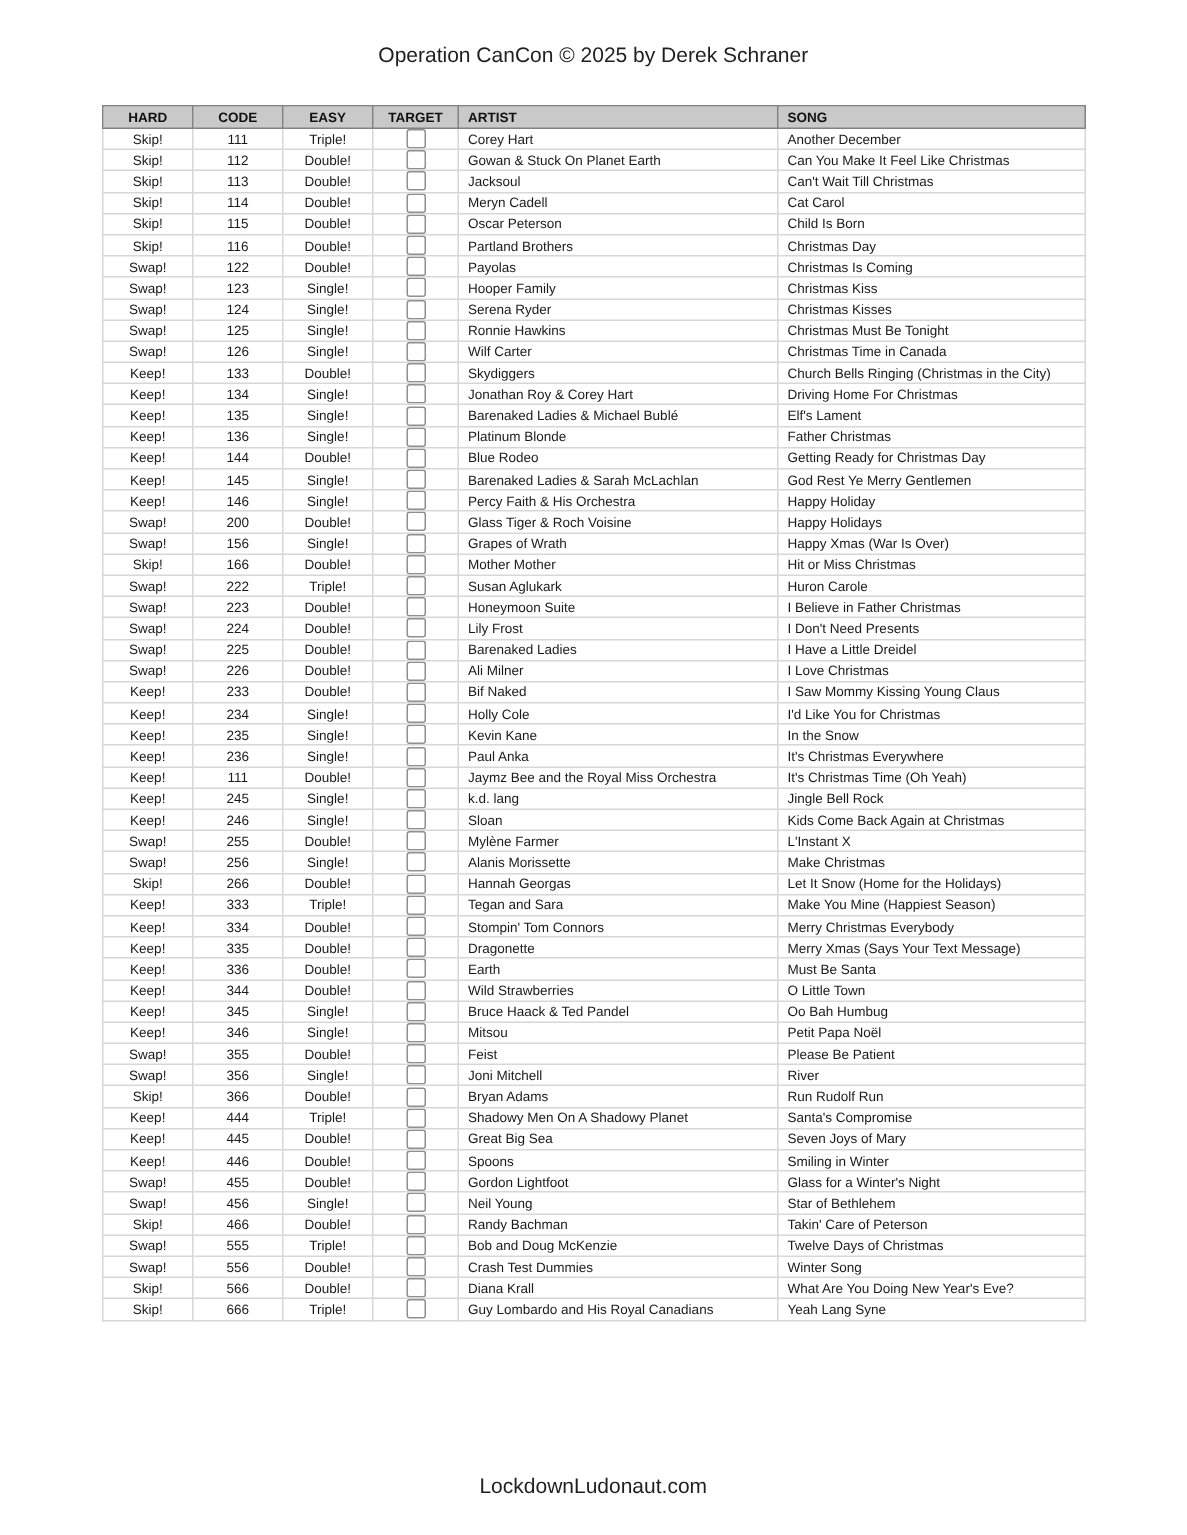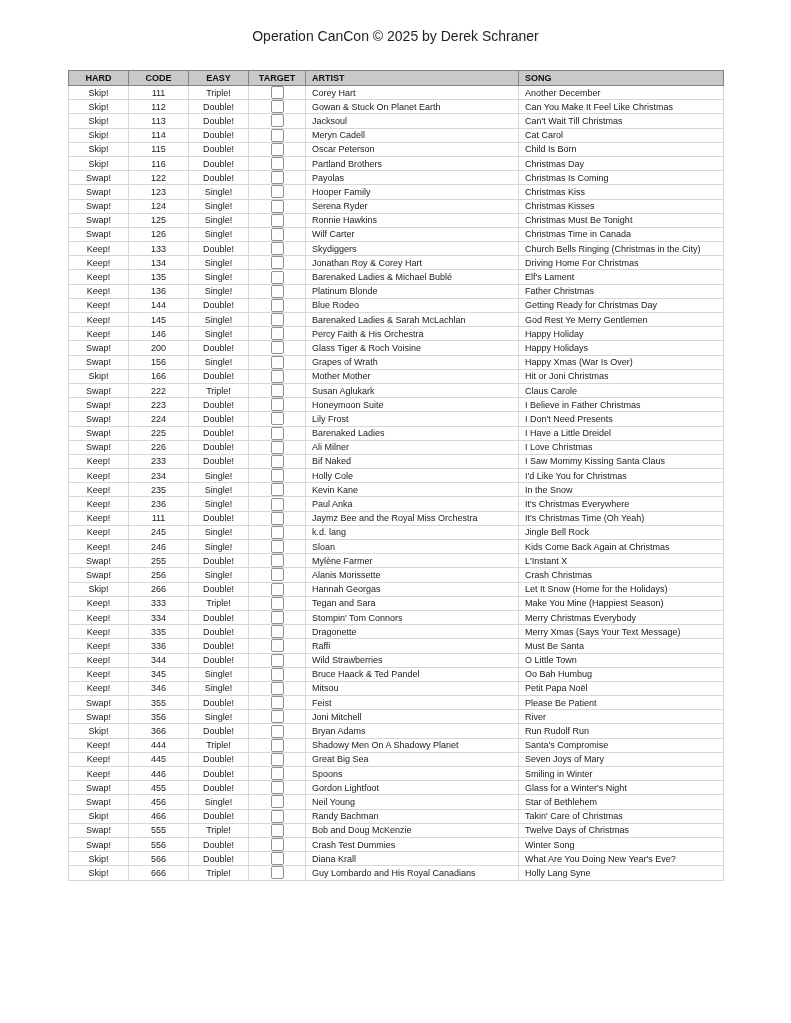--- a/index.html
+++ b/index.html
@@ -330,32 +330,32 @@
     </tr>
 
     <tr>
       <td class="col-center">Skip!</td>
       <td class="col-center">166</td>
       <td class="col-center">Double!</td>
       <td class="target-cell">
         <span class="cb"></span>
       </td>
       <td class="col-left">Mother Mother</td>
-      <td class="col-left">Hit or Joni Christmas</td>
+      <td class="col-left">Hit or Miss Christmas</td>
     </tr>
 
     <tr>
       <td class="col-center">Swap!</td>
       <td class="col-center">222</td>
       <td class="col-center">Triple!</td>
       <td class="target-cell">
         <span class="cb"></span>
       </td>
       <td class="col-left">Susan Aglukark</td>
-      <td class="col-left">Claus Carole</td>
+      <td class="col-left">Huron Carole</td>
     </tr>
 
     <tr>
       <td class="col-center">Swap!</td>
       <td class="col-center">223</td>
       <td class="col-center">Double!</td>
       <td class="target-cell">
         <span class="cb"></span>
       </td>
       <td class="col-left">Honeymoon Suite</td>
@@ -396,21 +396,21 @@
     </tr>
 
     <tr>
       <td class="col-center">Keep!</td>
       <td class="col-center">233</td>
       <td class="col-center">Double!</td>
       <td class="target-cell">
         <span class="cb"></span>
       </td>
       <td class="col-left">Bif Naked</td>
-      <td class="col-left">I Saw Mommy Kissing Santa Claus</td>
+      <td class="col-left">I Saw Mommy Kissing Young Claus</td>
     </tr>
 
     <tr>
       <td class="col-center">Keep!</td>
       <td class="col-center">234</td>
       <td class="col-center">Single!</td>
       <td class="target-cell">
         <span class="cb"></span>
       </td>
       <td class="col-left">Holly Cole</td>
@@ -484,21 +484,21 @@
     </tr>
 
     <tr>
       <td class="col-center">Swap!</td>
       <td class="col-center">256</td>
       <td class="col-center">Single!</td>
       <td class="target-cell">
         <span class="cb"></span>
       </td>
       <td class="col-left">Alanis Morissette</td>
-      <td class="col-left">Crash Christmas</td>
+      <td class="col-left">Make Christmas</td>
     </tr>
 
     <tr>
       <td class="col-center">Skip!</td>
       <td class="col-center">266</td>
       <td class="col-center">Double!</td>
       <td class="target-cell">
         <span class="cb"></span>
       </td>
       <td class="col-left">Hannah Georgas</td>
@@ -538,21 +538,21 @@
       <td class="col-left">Merry Xmas (Says Your Text Message)</td>
     </tr>
 
     <tr>
       <td class="col-center">Keep!</td>
       <td class="col-center">336</td>
       <td class="col-center">Double!</td>
       <td class="target-cell">
         <span class="cb"></span>
       </td>
-      <td class="col-left">Raffi</td>
+      <td class="col-left">Earth</td>
       <td class="col-left">Must Be Santa</td>
     </tr>
 
     <tr>
       <td class="col-center">Keep!</td>
       <td class="col-center">344</td>
       <td class="col-center">Double!</td>
       <td class="target-cell">
         <span class="cb"></span>
       </td>
@@ -671,21 +671,21 @@
     </tr>
 
     <tr>
       <td class="col-center">Skip!</td>
       <td class="col-center">466</td>
       <td class="col-center">Double!</td>
       <td class="target-cell">
         <span class="cb"></span>
       </td>
       <td class="col-left">Randy Bachman</td>
-      <td class="col-left">Takin' Care of Christmas</td>
+      <td class="col-left">Takin' Care of Peterson</td>
     </tr>
 
     <tr>
       <td class="col-center">Swap!</td>
       <td class="col-center">555</td>
       <td class="col-center">Triple!</td>
       <td class="target-cell">
         <span class="cb"></span>
       </td>
       <td class="col-left">Bob and Doug McKenzie</td>
@@ -715,19 +715,20 @@
     </tr>
 
     <tr>
       <td class="col-center">Skip!</td>
       <td class="col-center">666</td>
       <td class="col-center">Triple!</td>
       <td class="target-cell">
         <span class="cb"></span>
       </td>
       <td class="col-left">Guy Lombardo and His Royal Canadians</td>
-      <td class="col-left">Holly Lang Syne</td>
+      <td class="col-left">Yeah Lang Syne</td>
     </tr>
   </tbody>
   </table>
 
+  <div class="footer">LockdownLudonaut.com</div>
 
 </div>
 
 </body></html>

